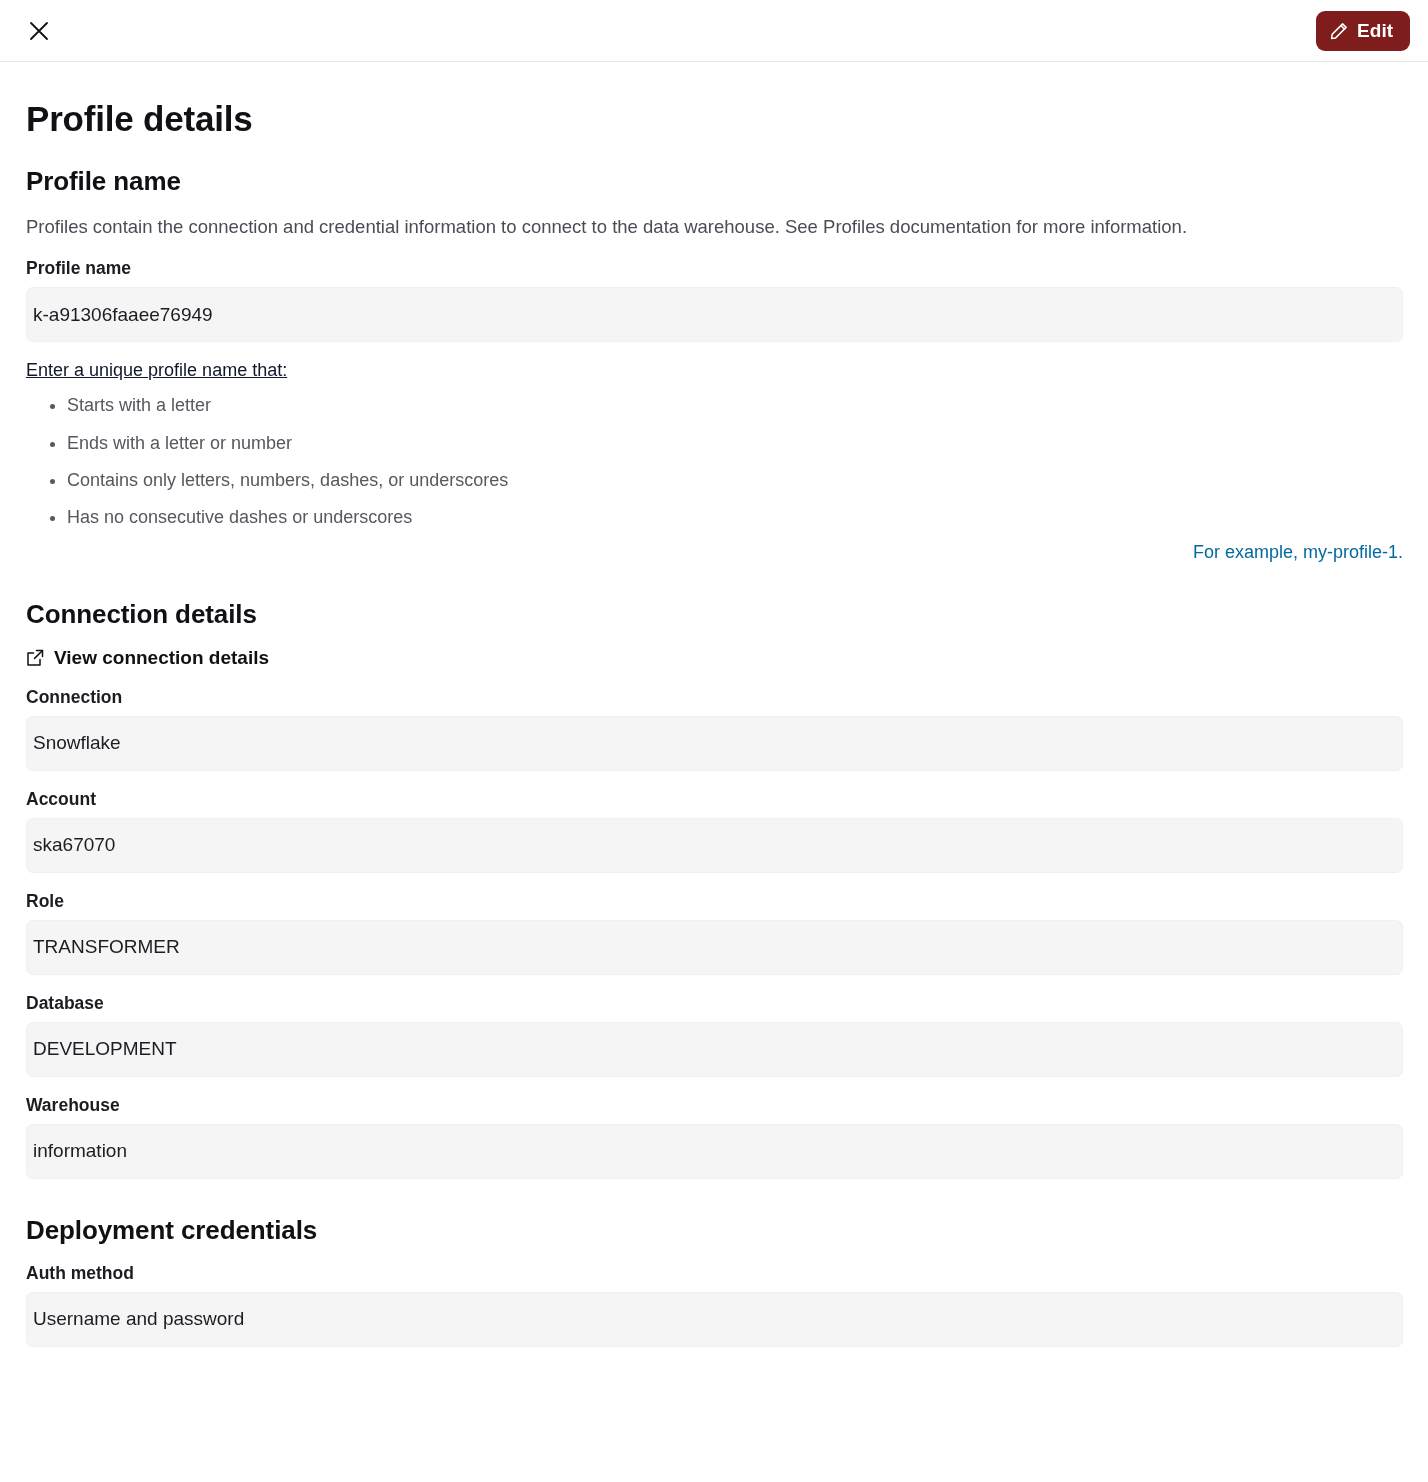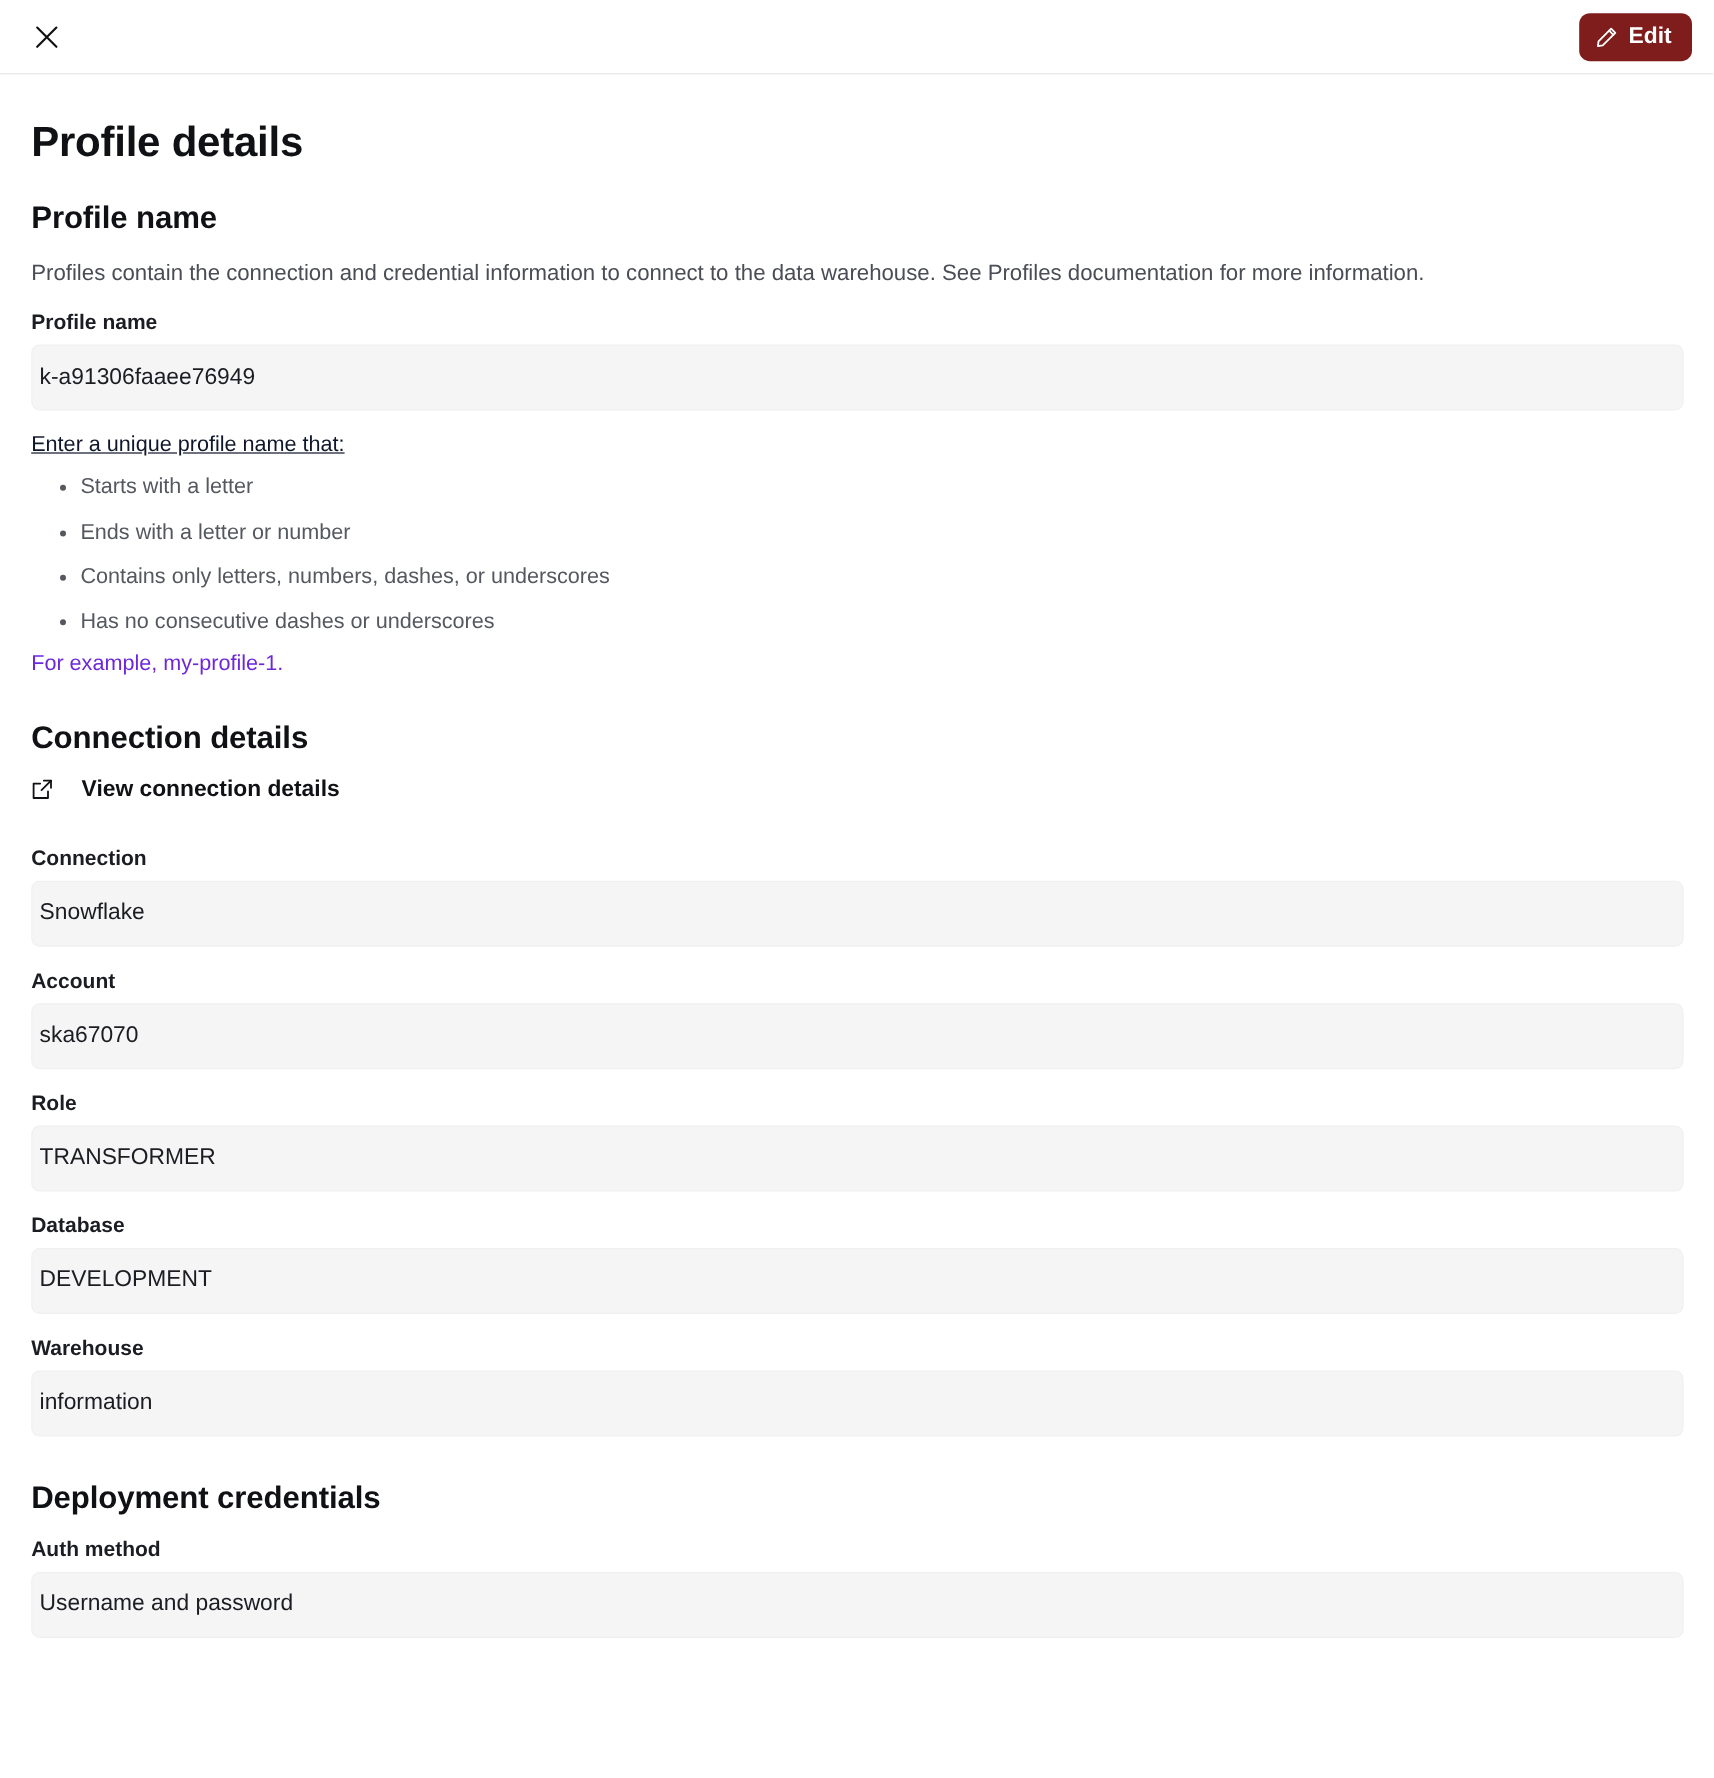--- a/index.html
+++ b/index.html
@@ -112,29 +112,30 @@
   ul.rules {
     margin: 4px 0 0 0;
     padding-left: 30px;
     color: #55585f;
     font-size: 18px;
     line-height: 1.46;
   }
   ul.rules li { margin: 11px; }
   .example {
     font-size: 18px;
-    color: #6d28d9;
+    color: #0369a1;
     margin: 6px 0 0 0;
+    text-align: right;
   }
 
   .link-row {
     display: inline-flex;
     align-items: center;
-    gap: 24px;
-    margin: 0 0 36px 0;
+    gap: 10px;
+    margin: 0 0 18px 0;
     cursor: pointer;
     justify-content: center;
   }
   .link-row .link-text {
     font-size: 19px;
     font-weight: 700;
     color: #101114;
   }
   .link-row svg { display: block; }
 </style>

